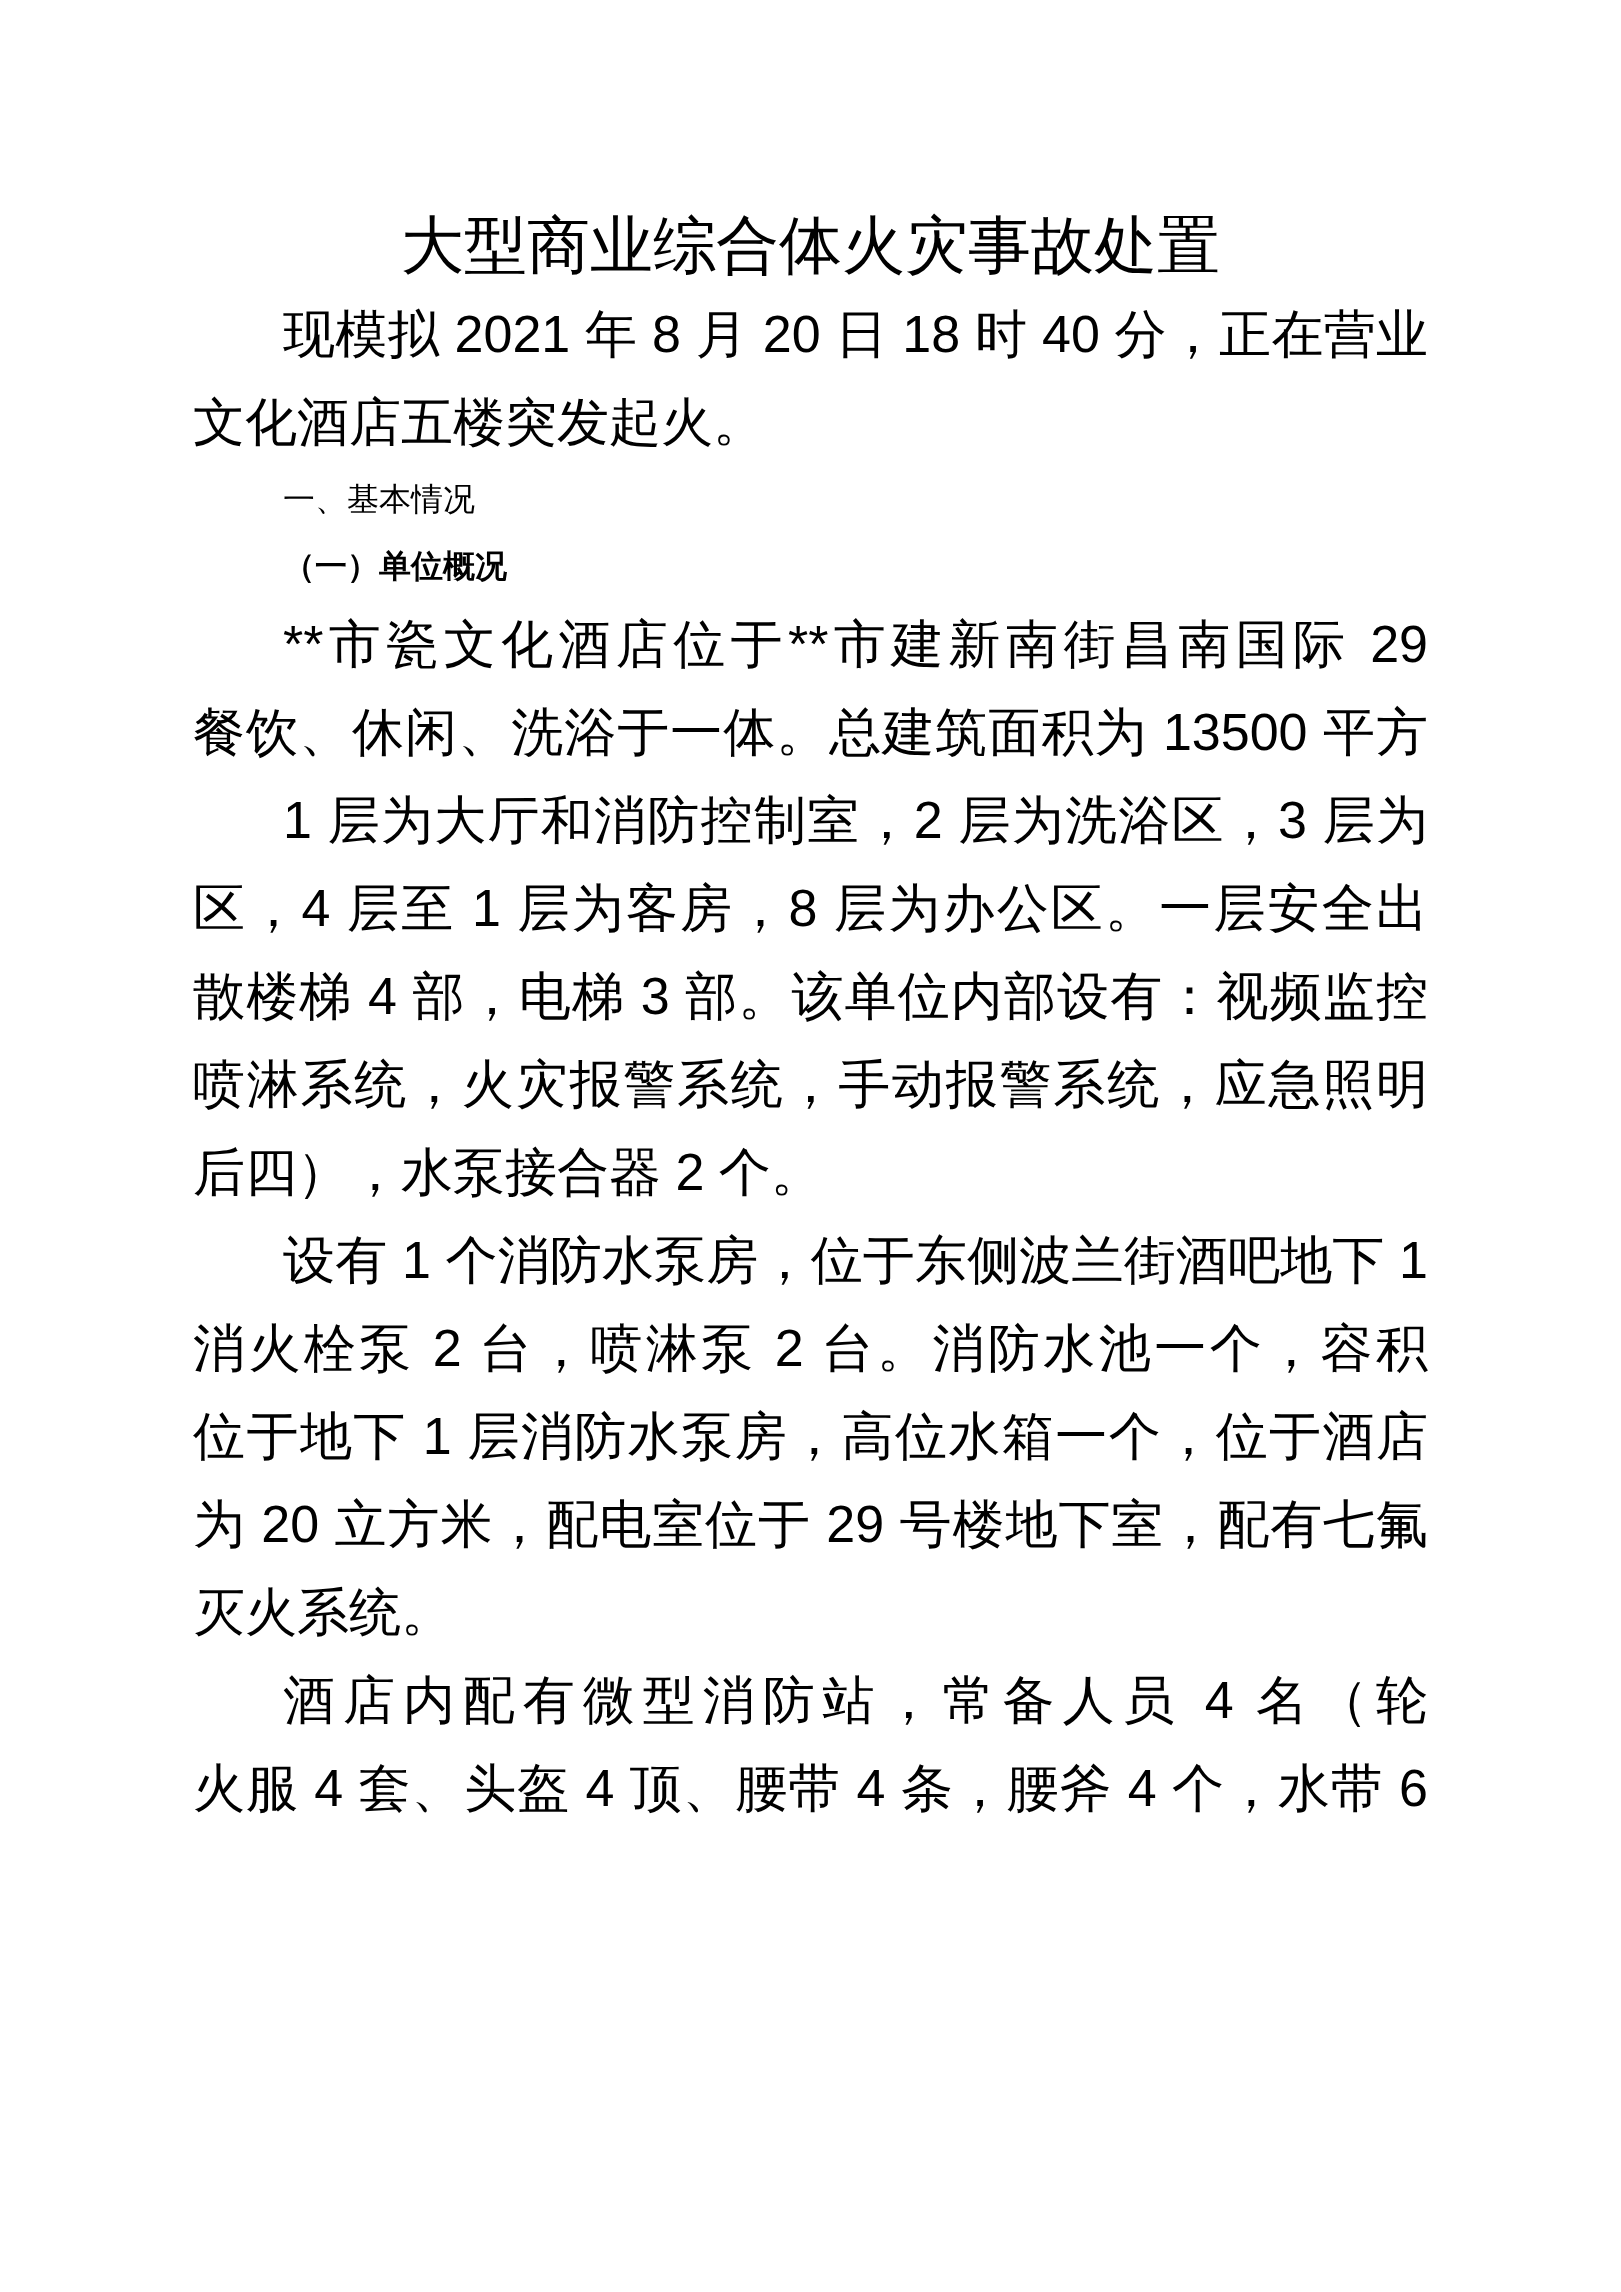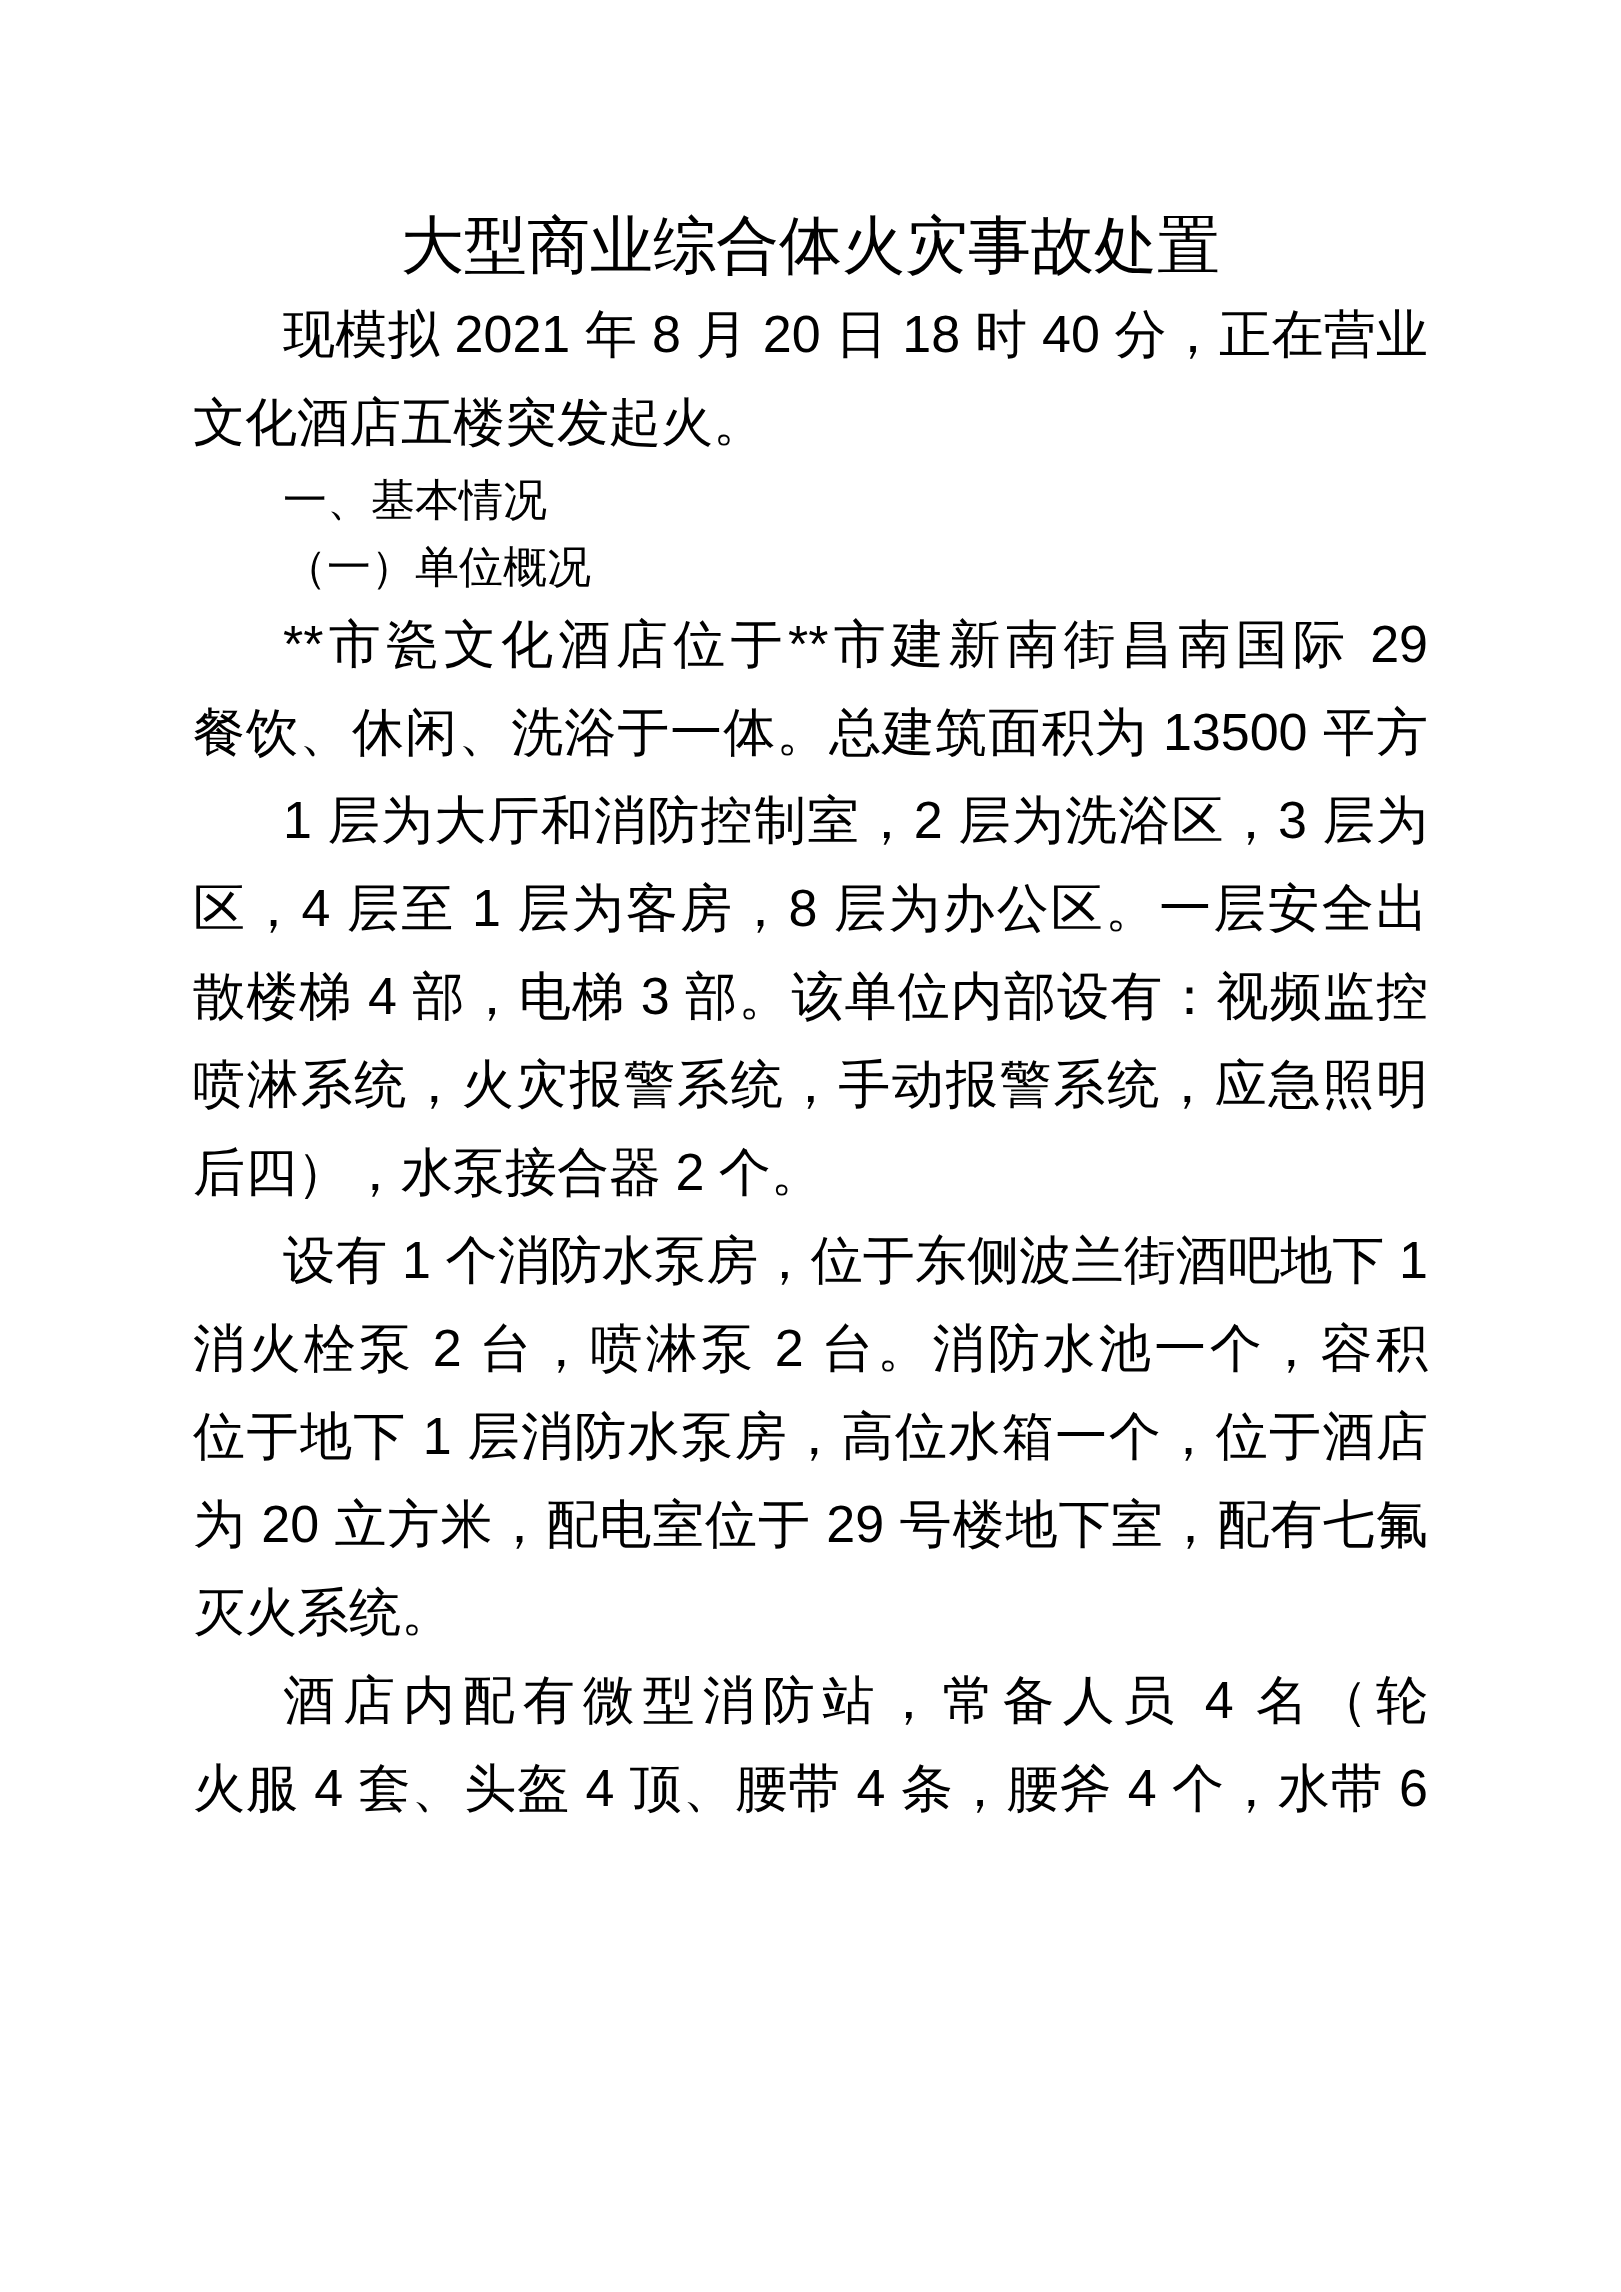--- a/index.html
+++ b/index.html
@@ -38,30 +38,30 @@
     overflow: hidden;
     height: 88px;
   }
   .line.end {
     text-align-last: left;
   }
   .indent {
     text-indent: 90px;
   }
   .heading {
-    font-size: 44px;
+    font-size: 32px;
     line-height: 67px;
     height: 67px;
     text-indent: 90px;
     text-align: left;
     text-align-last: left;
     overflow: hidden;
   }
   .heading.bold {
-    font-weight: 400;
+    font-weight: 700;
   }
   .page-number {
     position: absolute;
     left: 0;
     top: 2125px;
     width: 1621px;
     text-align: center;
     font-family: "Liberation Serif", serif;
     font-size: 37px;
     line-height: 41px;

